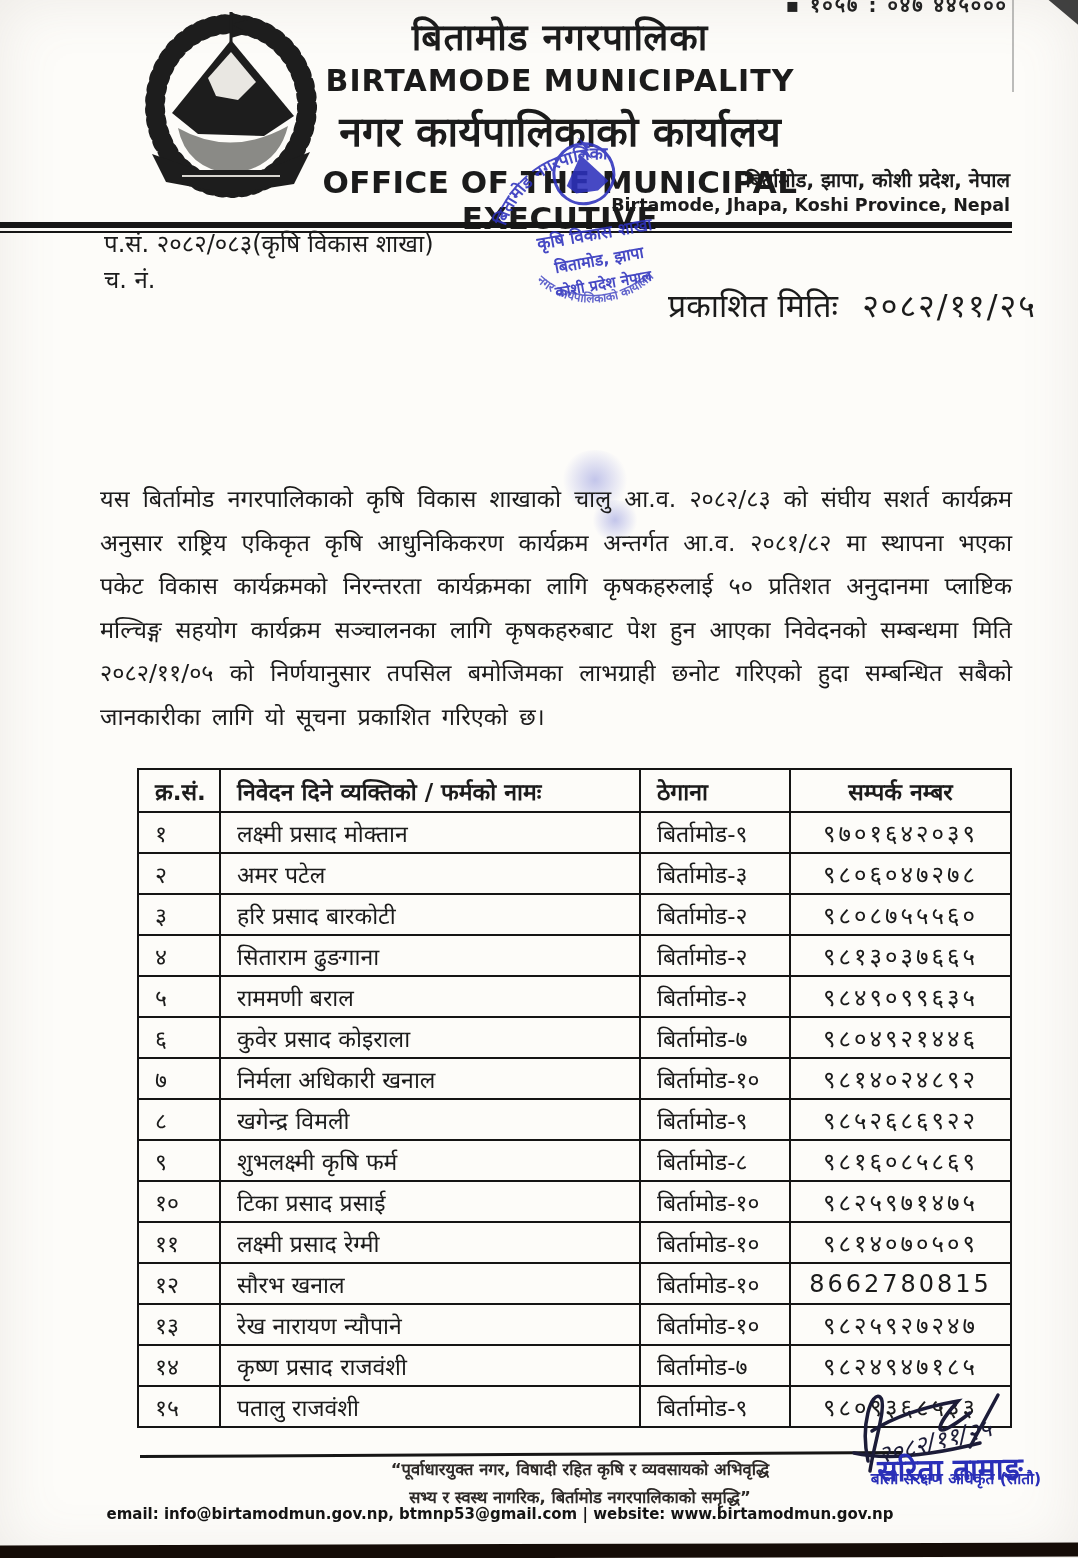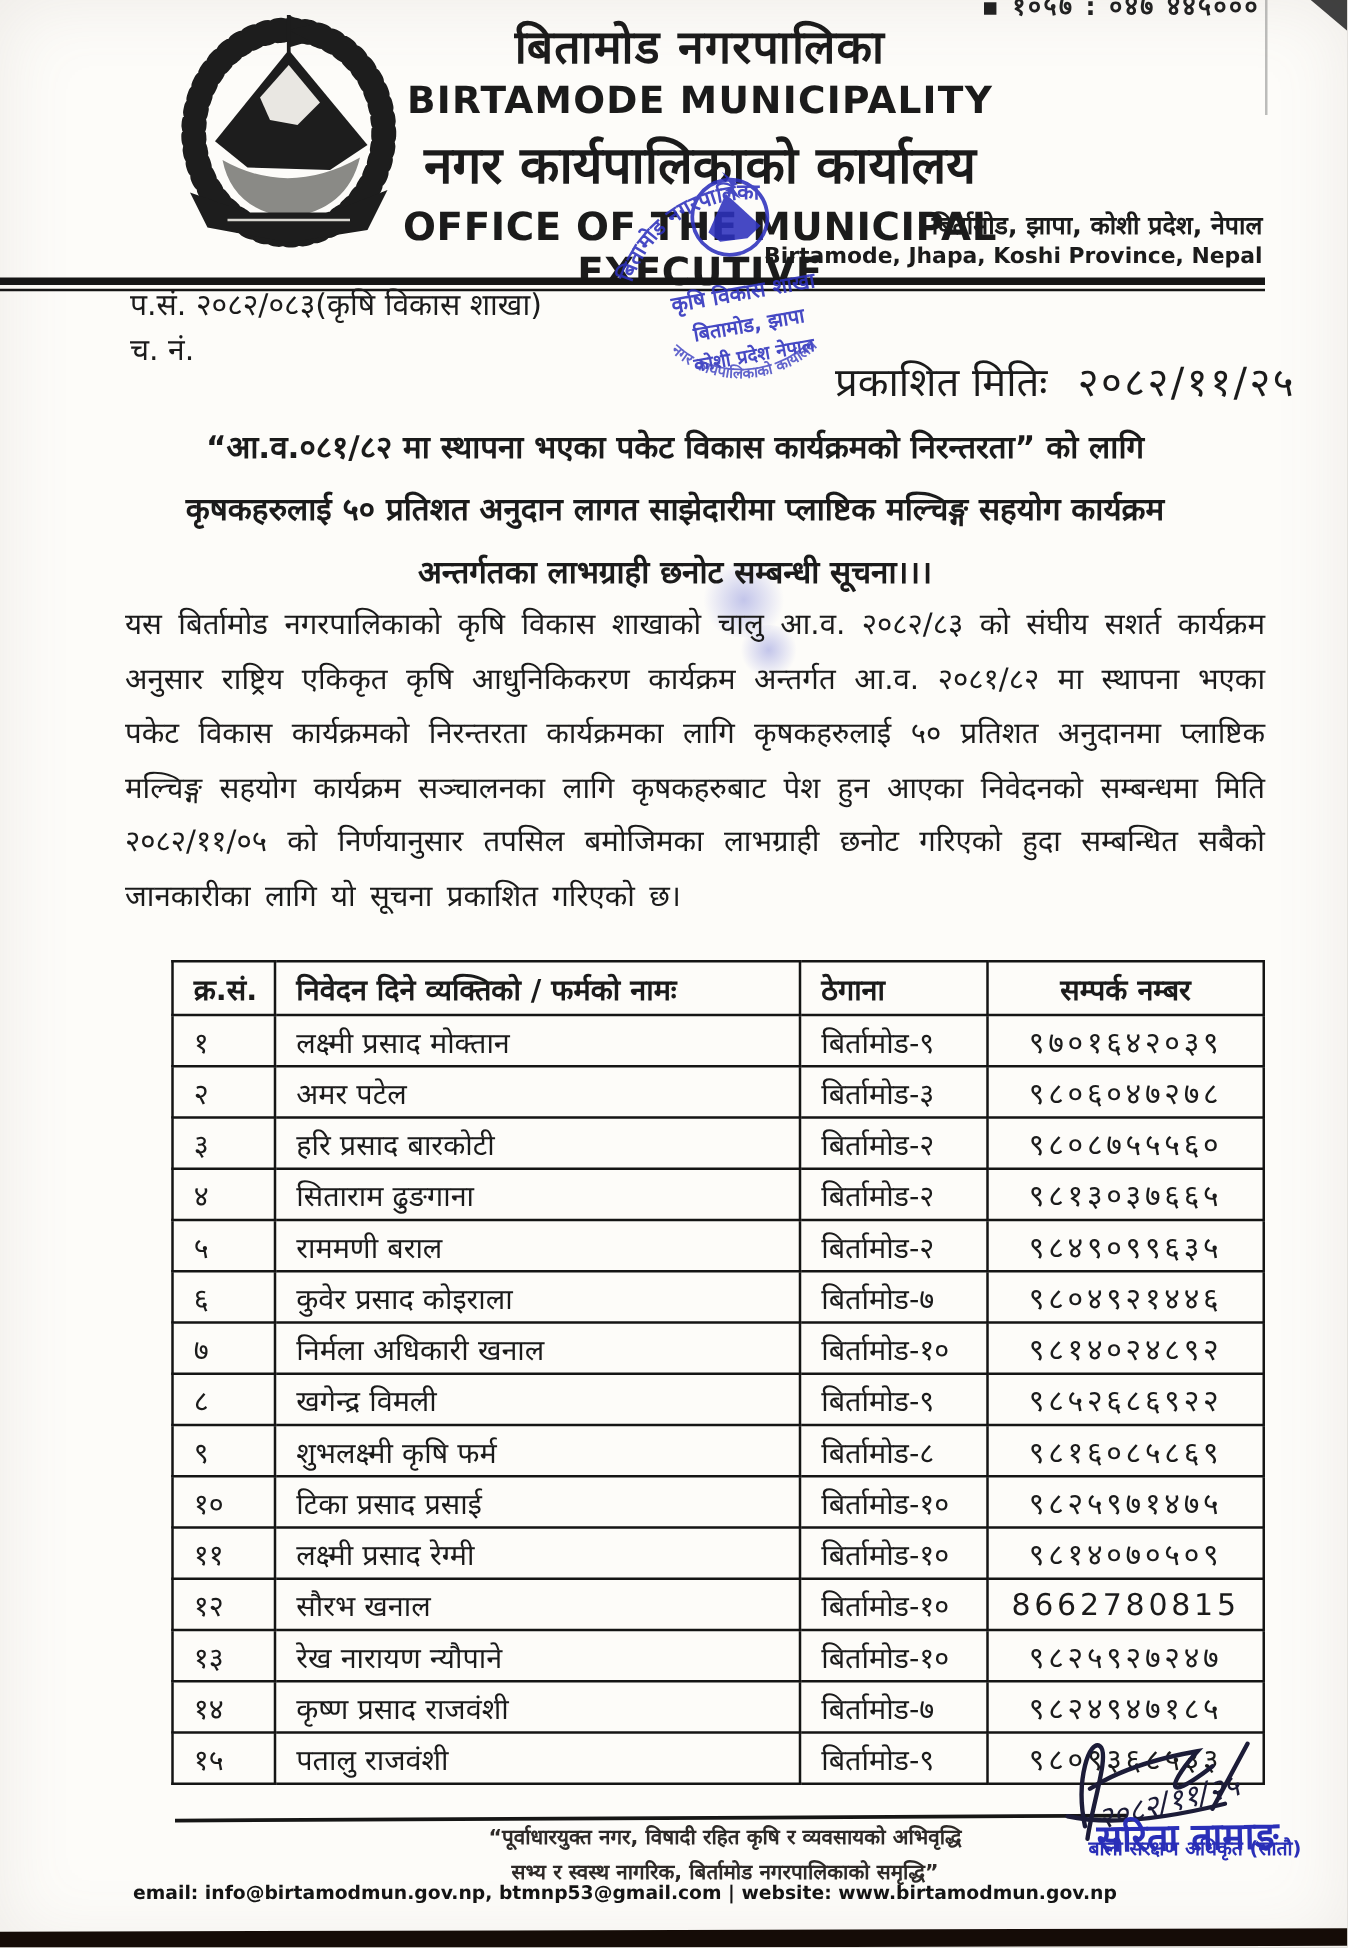--- a/index.html
+++ b/index.html
@@ -121,25 +121,20 @@
   <div class="abs smudge" style="left:560px; top:450px; width:70px; height:60px;"></div>
   <div class="abs smudge" style="left:590px; top:500px; width:50px; height:40px;"></div>
 
   <div class="abs ref1">प.सं. २०८२/०८३(कृषि विकास शाखा)</div>
   <div class="abs ref2">च. नं.</div>
   <div class="abs pub">
     <span>प्रकाशित मितिः</span>
     <span class="val">२०८२/११/२५</span>
   </div>
 
-  <div class="abs notice-title">
-    <div>“आ.व.०८१/८२ मा स्थापना भएका पकेट विकास कार्यक्रमको निरन्तरता” को लागि</div>
-    <div>कृषकहरुलाई ५० प्रतिशत अनुदान लागत साझेदारीमा प्लाष्टिक मल्चिङ्ग सहयोग कार्यक्रम</div>
-    <div>अन्तर्गतका लाभग्राही छनोट सम्बन्धी सूचना।।।</div>
-  </div>
 
   <div class="abs notice-body">यस बिर्तामोड नगरपालिकाको कृषि विकास शाखाको चालु आ.व. २०८२/८३ को संघीय सशर्त कार्यक्रम अनुसार राष्ट्रिय एकिकृत कृषि आधुनिकिकरण कार्यक्रम अन्तर्गत आ.व. २०८१/८२ मा स्थापना भएका पकेट विकास कार्यक्रमको निरन्तरता कार्यक्रमका लागि कृषकहरुलाई ५० प्रतिशत अनुदानमा प्लाष्टिक मल्चिङ्ग सहयोग कार्यक्रम सञ्चालनका लागि कृषकहरुबाट पेश हुन आएका निवेदनको सम्बन्धमा मिति २०८२/११/०५ को निर्णयानुसार तपसिल बमोजिमका लाभग्राही छनोट गरिएको हुदा सम्बन्धित सबैको जानकारीका लागि यो सूचना प्रकाशित गरिएको छ।</div>
 
   <table class="benef">
     <colgroup>
         <col class="c1">
         <col class="c2">
         <col class="c3">
         <col class="c4">
       </colgroup>

